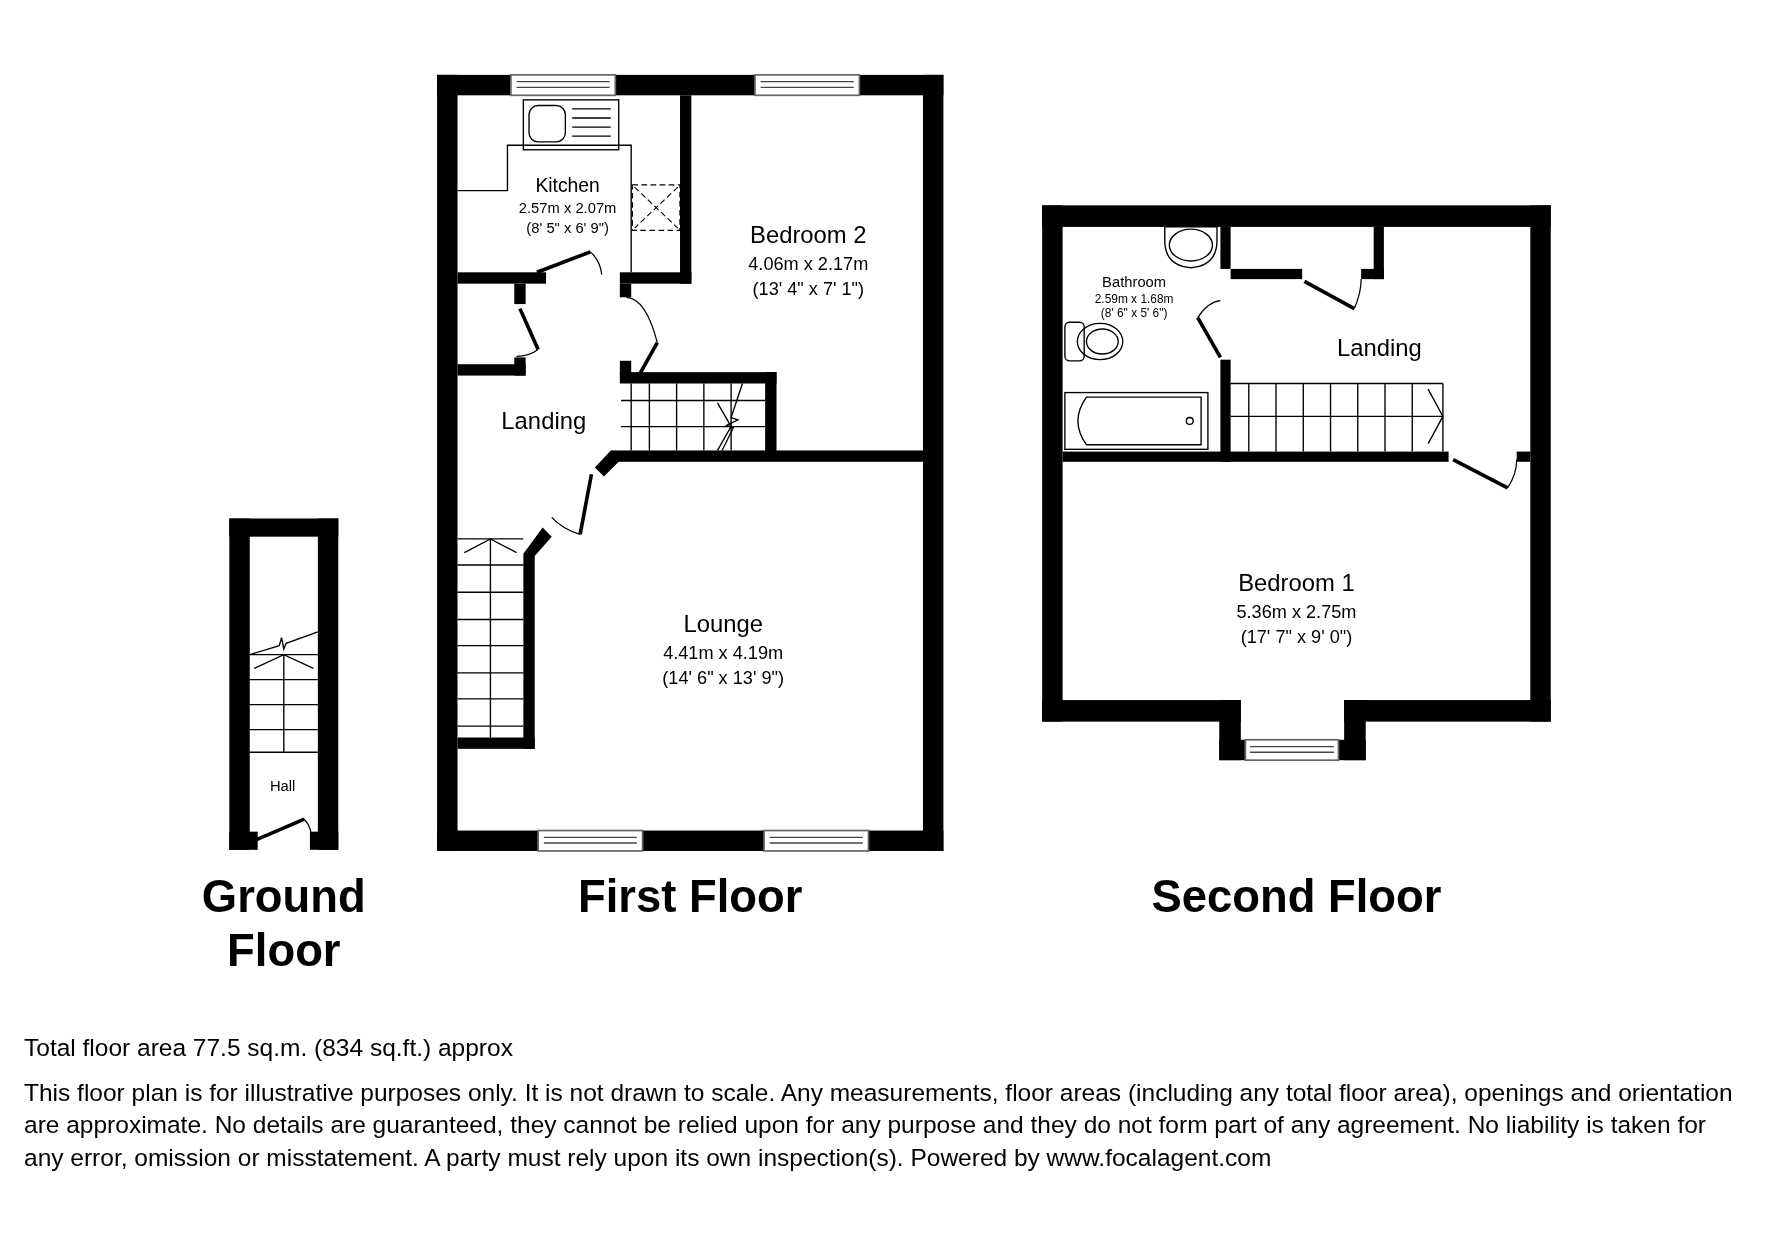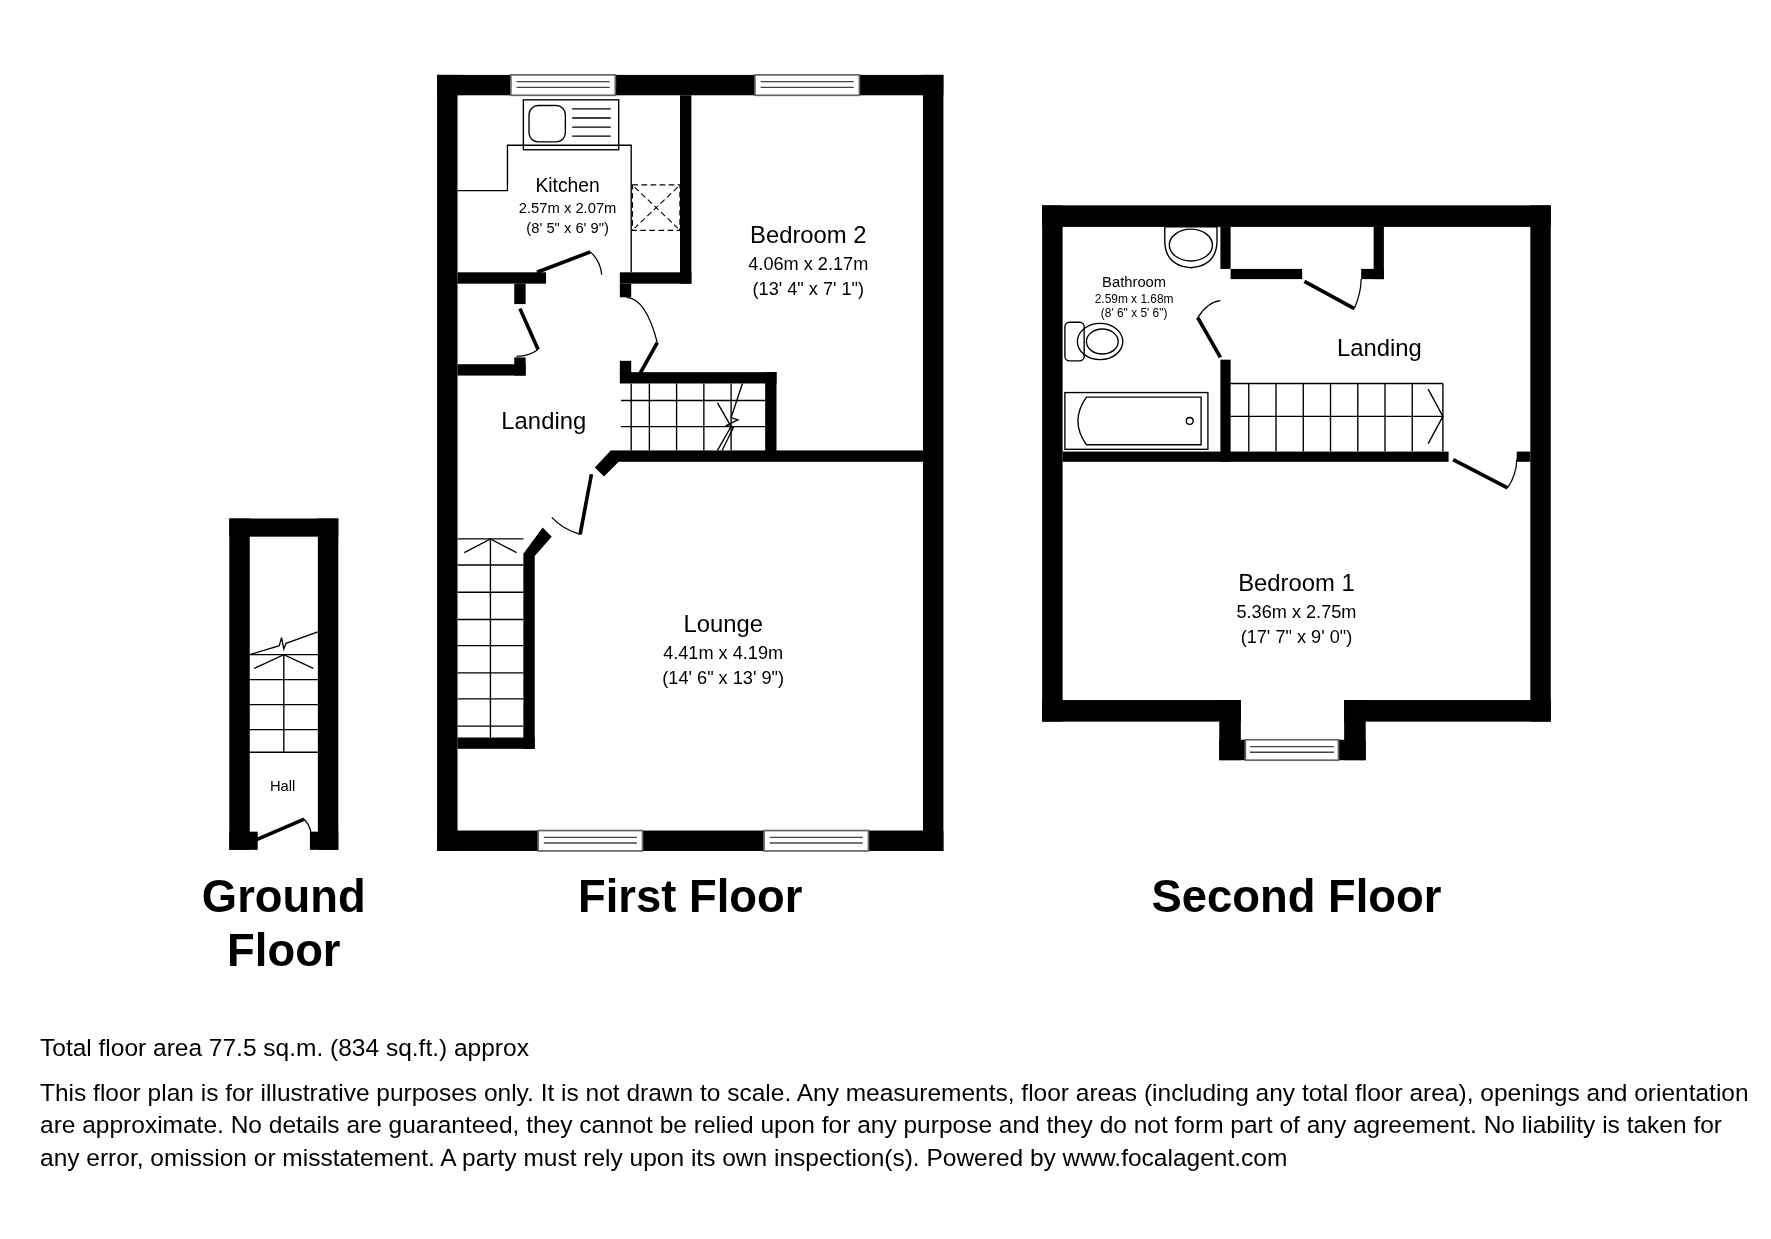--- a/index.html
+++ b/index.html
@@ -6,21 +6,21 @@
   body { width: 1771px; height: 1239px; position: relative; overflow: hidden; font-family: "Liberation Sans", sans-serif; color: #000; }
   #plan { position: absolute; left: 0; top: 0; width: 1771px; height: 1239px; }
   .wall { fill: #000; }
   .thin { fill: none; stroke: #000; stroke-width: 1.2; }
   .door { fill: none; stroke: #000; stroke-width: 3.2; }
   .arc { fill: none; stroke: #000; stroke-width: 1.1; }
   .win-bg { fill: #fff; stroke: #666; stroke-width: 1.5; }
   .win-line { fill: none; stroke: #444; stroke-width: 1.2; }
   .room-name { font-family: "Liberation Sans", sans-serif; fill: #000; text-anchor: middle; }
   .floor-title { font-family: "Liberation Sans", sans-serif; font-weight: bold; fill: #000; text-anchor: middle; }
-  .notes { position: absolute; left: 40px; top: 1032px; width: 1720px; font-family: "Liberation Sans", sans-serif; font-size: 24.5px; line-height: 32.5px; color: #000; }
+  .notes { position: absolute; left: 24px; top: 1032px; width: 1720px; font-family: "Liberation Sans", sans-serif; font-size: 24.5px; line-height: 32.5px; color: #000; }
   .notes .total { margin-bottom: 12px; }
 </style>
 </head>
 <body>
 
 <svg id="plan" viewBox="0 0 1560 1092" preserveAspectRatio="none" xmlns="http://www.w3.org/2000/svg">
 
   <g>
 
     <rect class="wall" x="202" y="457" width="96" height="16"></rect>

